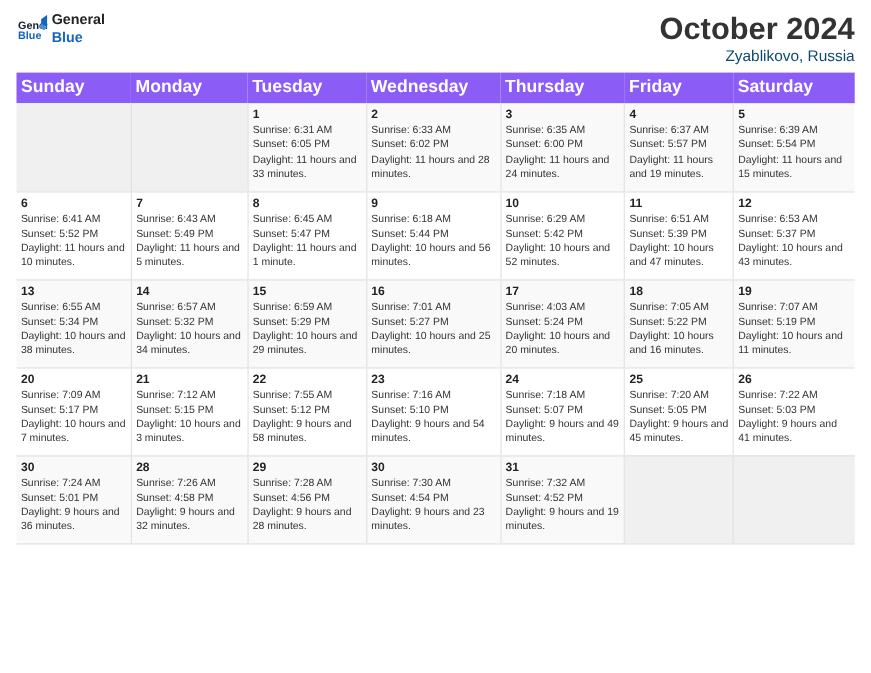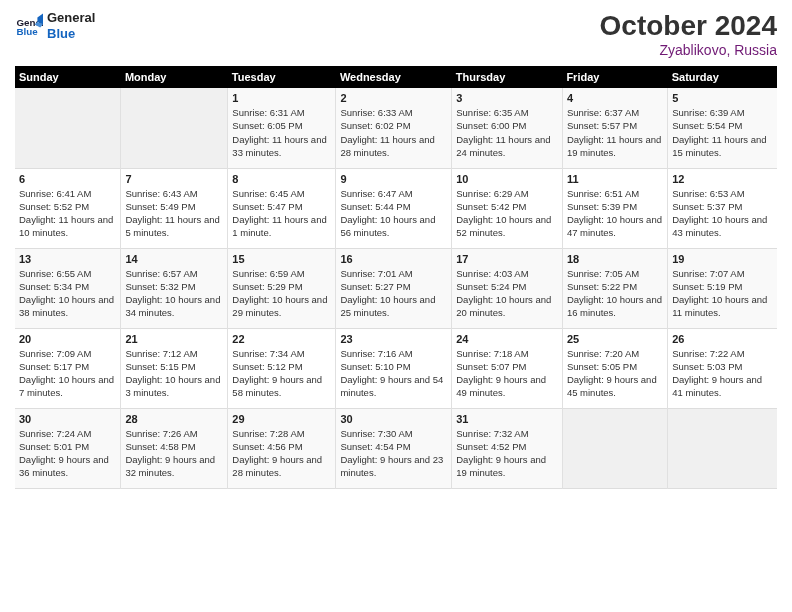--- a/index.html
+++ b/index.html
@@ -33,33 +33,33 @@
       text-align: right;
       margin-left: 42px;
     }
     .month-title {
       font-size: 28px;
       font-weight: bold;
       color: #333;
     }
     .location-title {
       font-size: 14px;
-      color: #701a75;
+      color: #0c4a6e;
     }
     table {
       width: 100%;
       border-collapse: collapse;
       font-size: 10px;
     }
     thead tr th {
-      background-color: #000000;
+      background-color: #8b5cf6;
       color: #fff;
       padding: 5px 4px;
       text-align: left;
-      font-size: 11px;
+      font-size: 16px;
       font-weight: bold;
     }
     tbody tr {
       border-bottom: 1px solid #ddd;
     }
     tbody tr:nth-child(odd) {
       background-color: #f9f9f9;
     }
     tbody tr:nth-child(even) {
       background-color: #ffffff;
@@ -192,21 +192,21 @@
             <span class="day-num">8</span>
           <div class="day-info">
             <div>Sunrise: 6:45 AM</div>
             <div>Sunset: 5:47 PM</div>
             <div>Daylight: 11 hours and 1 minute.</div>
           </div>
           </td>
           <td>
             <span class="day-num">9</span>
           <div class="day-info">
-            <div>Sunrise: 6:47 AM</div>
+            <div>Sunrise: 6:18 AM</div>
             <div>Sunset: 5:44 PM</div>
             <div>Daylight: 10 hours and 56 minutes.</div>
           </div>
           </td>
           <td>
             <span class="day-num">10</span>
           <div class="day-info">
             <div>Sunrise: 6:29 AM</div>
             <div>Sunset: 5:42 PM</div>
             <div>Daylight: 10 hours and 52 minutes.</div>
@@ -300,21 +300,21 @@
             <span class="day-num">21</span>
           <div class="day-info">
             <div>Sunrise: 7:12 AM</div>
             <div>Sunset: 5:15 PM</div>
             <div>Daylight: 10 hours and 3 minutes.</div>
           </div>
           </td>
           <td>
             <span class="day-num">22</span>
           <div class="day-info">
-            <div>Sunrise: 7:34 AM</div>
+            <div>Sunrise: 7:55 AM</div>
             <div>Sunset: 5:12 PM</div>
             <div>Daylight: 9 hours and 58 minutes.</div>
           </div>
           </td>
           <td>
             <span class="day-num">23</span>
           <div class="day-info">
             <div>Sunrise: 7:16 AM</div>
             <div>Sunset: 5:10 PM</div>
             <div>Daylight: 9 hours and 54 minutes.</div>

